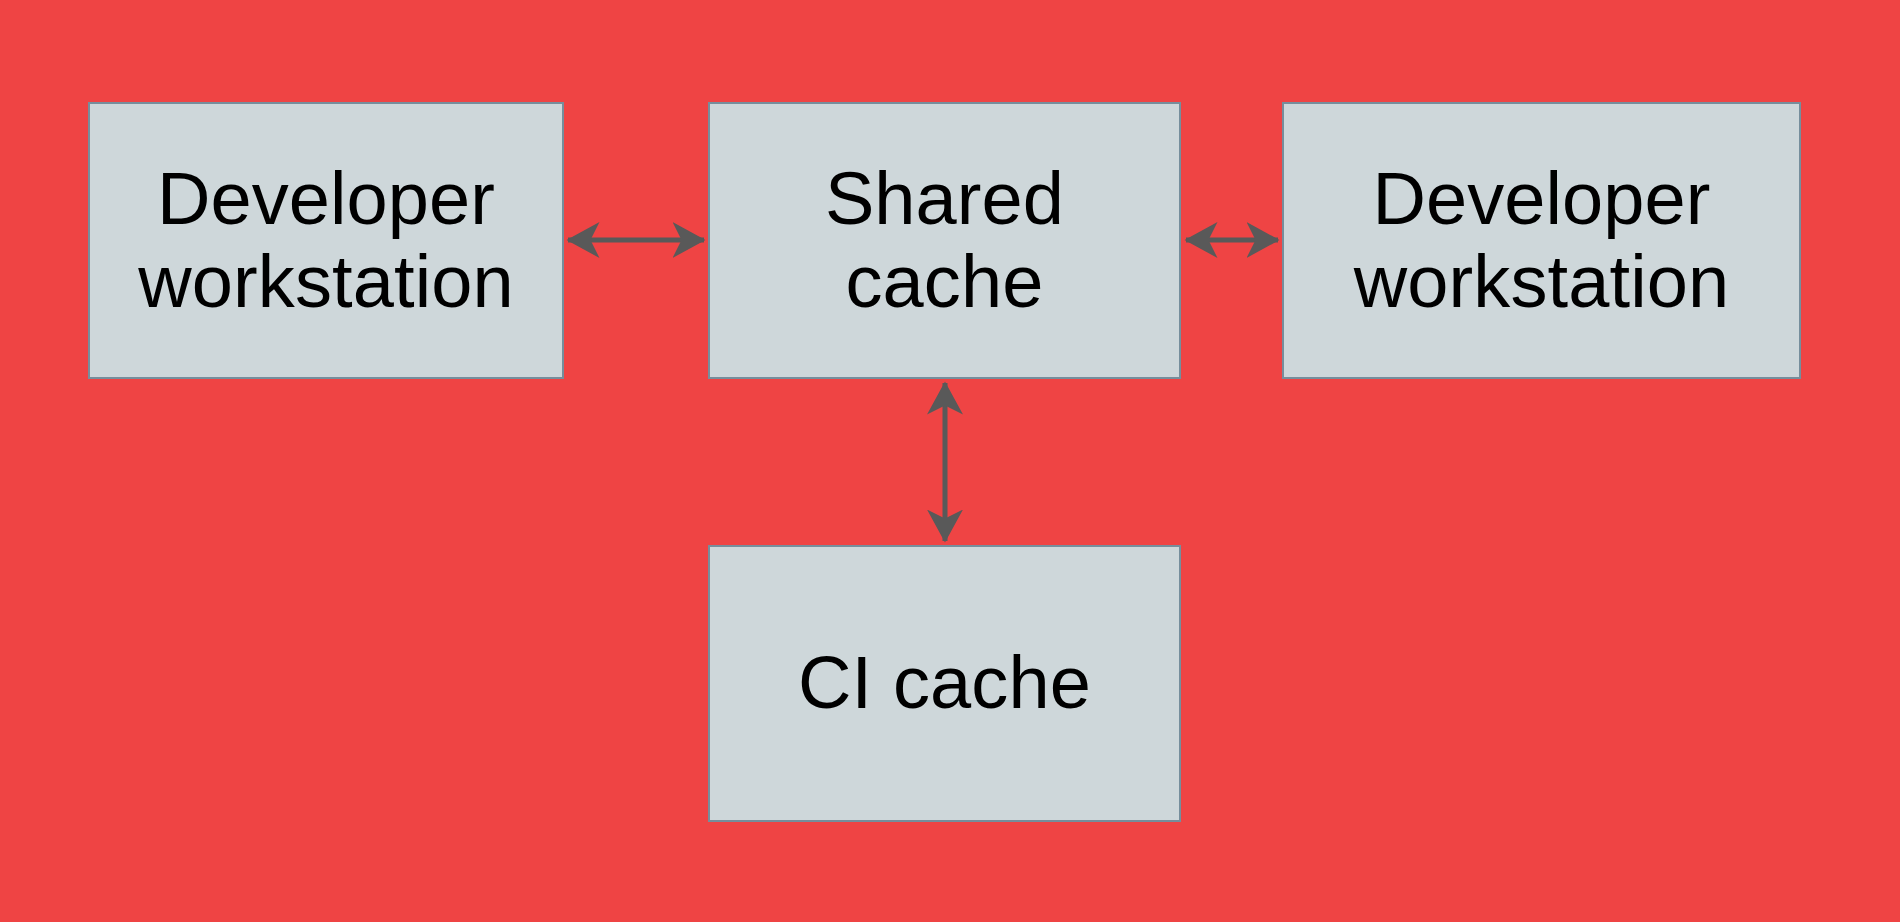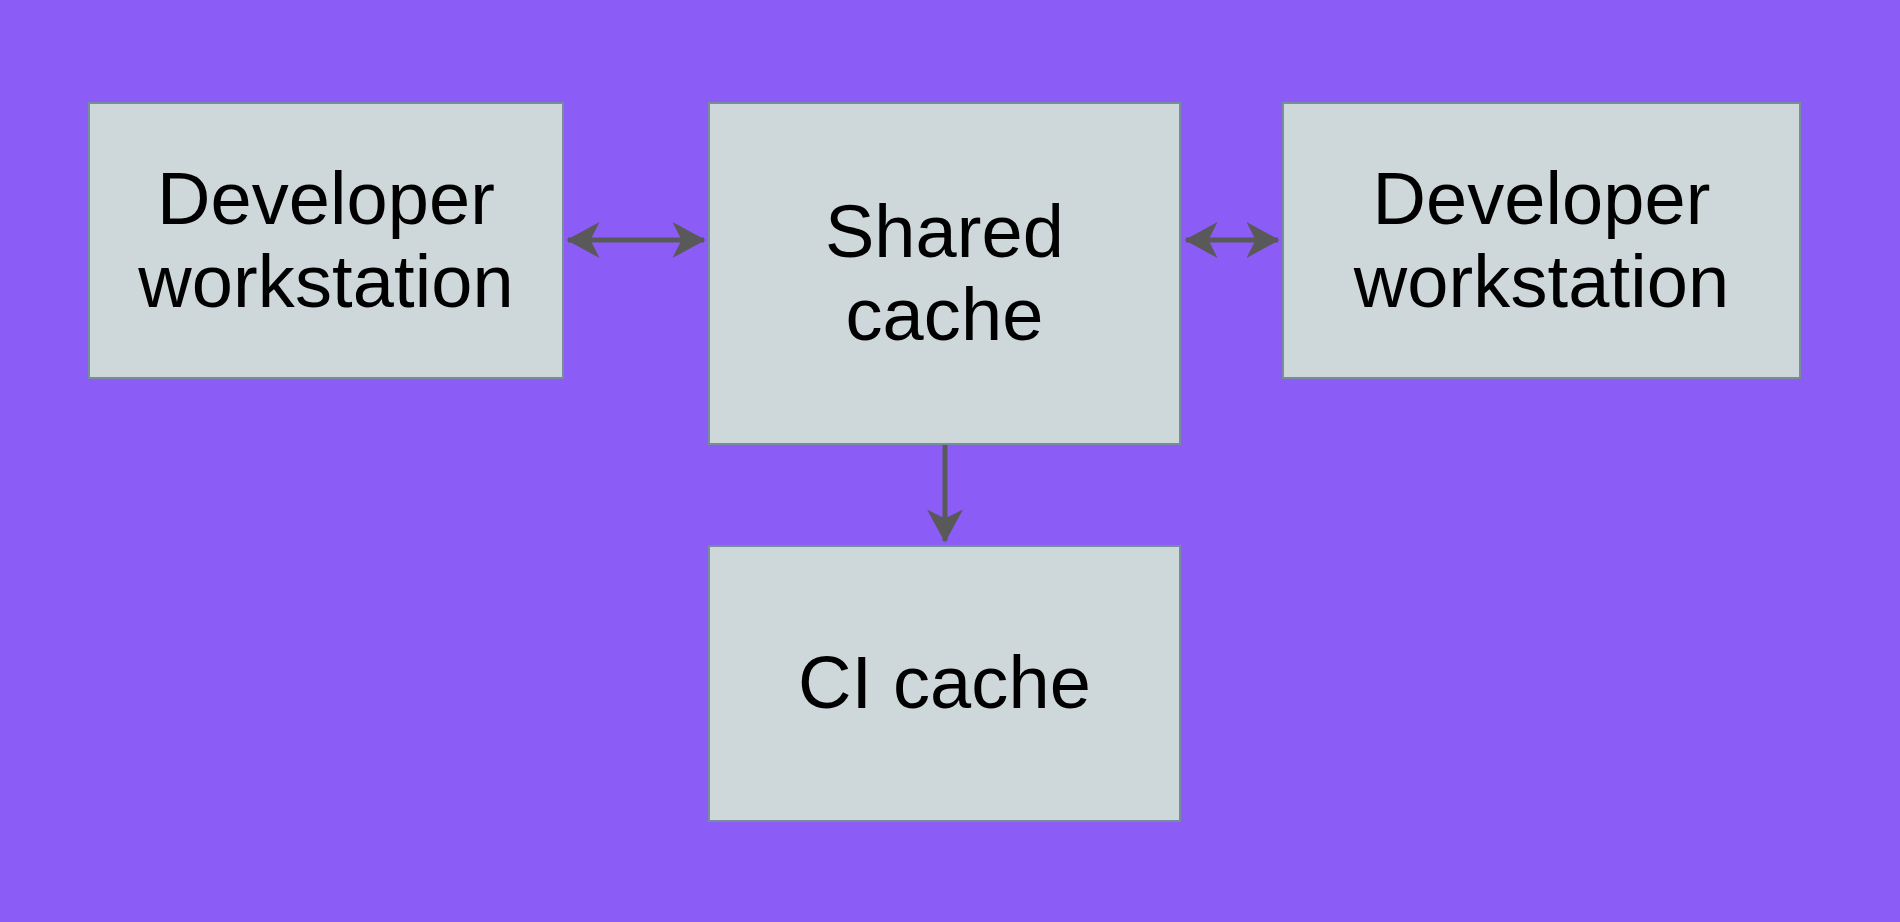--- a/index.html
+++ b/index.html
@@ -8,21 +8,21 @@
     padding: 0;
     background: #ffffff;
   }
   body {
     font-family: "Liberation Sans", "DejaVu Sans", sans-serif;
   }
   #canvas {
     position: relative;
     width: 1900px;
     height: 922px;
-    background: #8b5cf6;
+    background: #ef4444;
     overflow: hidden;
   }
   .node {
     position: absolute;
     box-sizing: border-box;
     background: #ced7da;
     border: 2px solid #768e9c;
     display: flex;
     align-items: center;
     justify-content: center;
@@ -32,21 +32,21 @@
     font-size: 74px;
     line-height: 1.12;
     color: #000000;
     letter-spacing: 0.1px;
     white-space: pre-line;
     font-weight: 400;
   }
 
   
   #node-dev-left  { left: 88px;   top: 102px; width: 476px; height: 277px; }
-  #node-cache     { left: 708px;  top: 102px; width: 473px; height: 343px; }
+  #node-cache     { left: 708px;  top: 102px; width: 473px; height: 277px; }
   #node-dev-right { left: 1282px; top: 102px; width: 519px; height: 277px; }
   #node-ci        { left: 708px;  top: 545px; width: 473px; height: 277px; }
 
   
   #arrows {
     position: absolute;
     left: 0;
     top: 0;
     width: 1900px;
     height: 922px;

